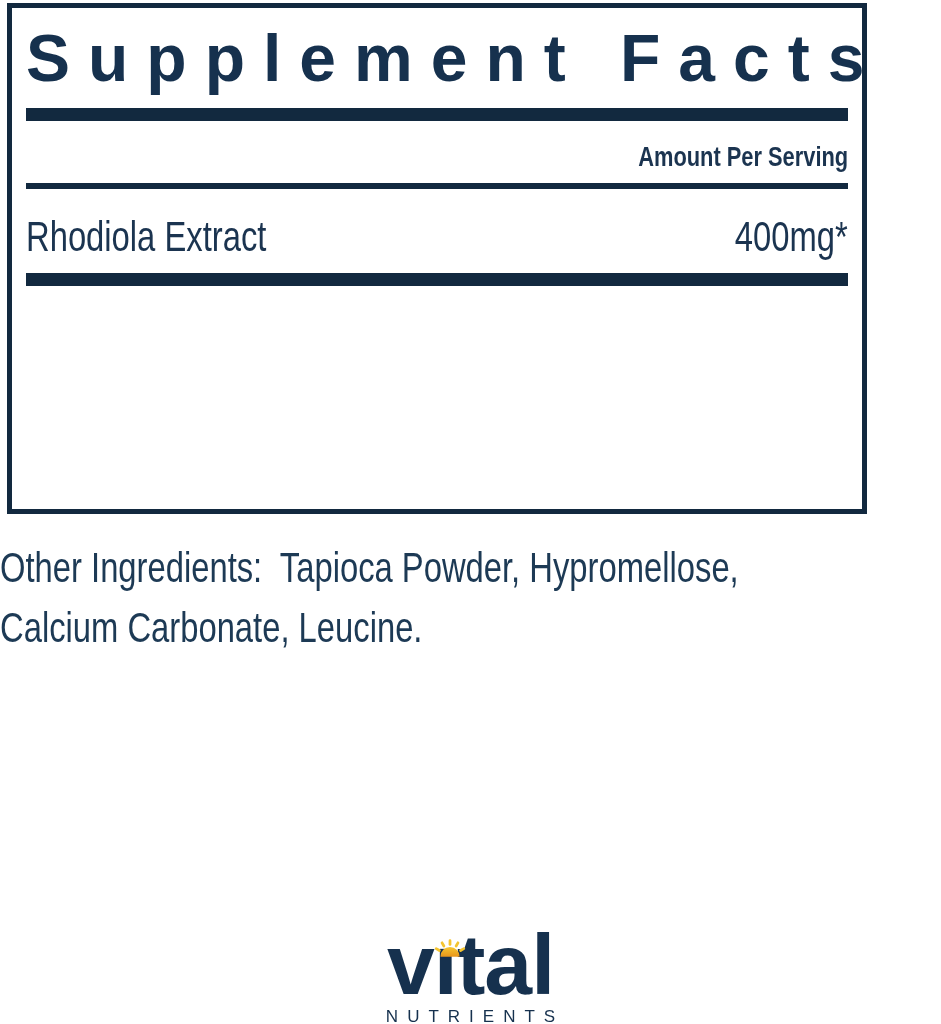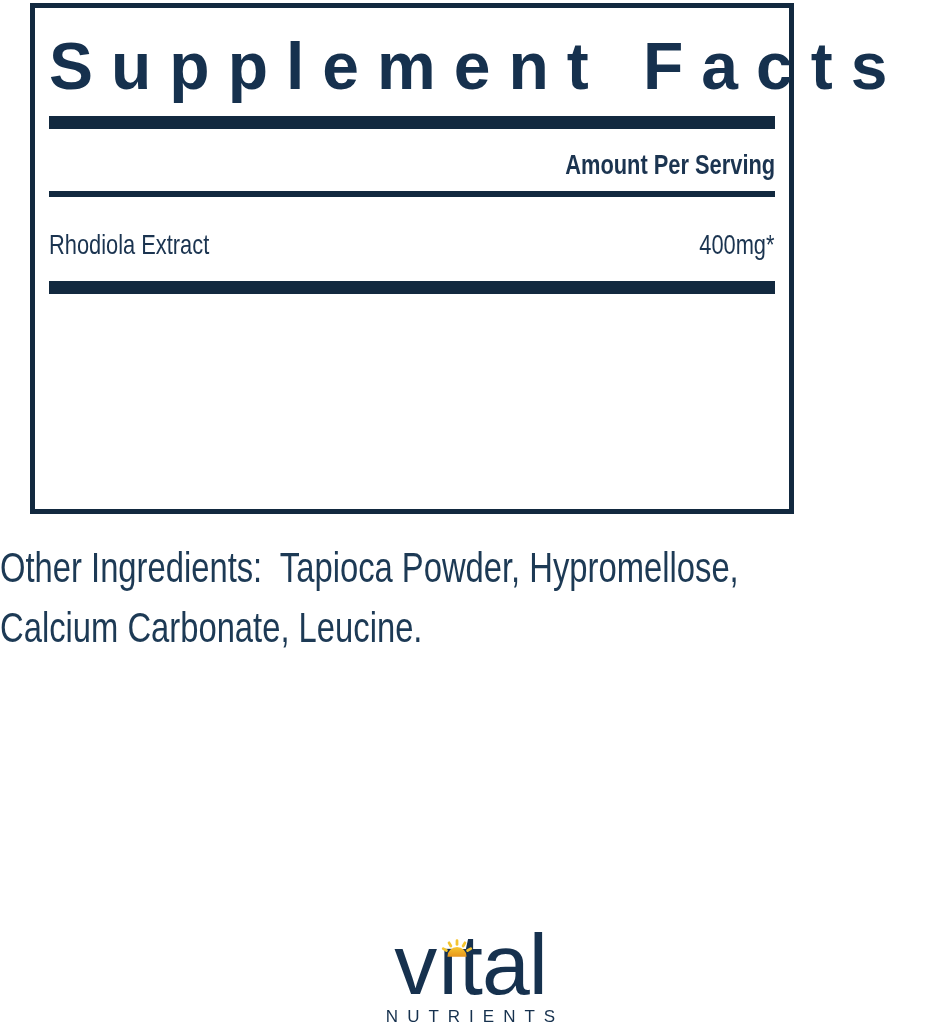--- a/index.html
+++ b/index.html
@@ -3,57 +3,56 @@
 <meta charset="utf-8">
 <style>
   html,body { margin:0; padding:0; background:#ffffff; }
   .canvas {
     position:relative; width:941px; height:1024px; background:#ffffff;
     font-family:"Liberation Sans", sans-serif; color:#1b3450; overflow:hidden;
   }
 
   
   .facts-box {
-    position:absolute; left:7px; top:3px; width:764px; height:511px;
-    border:5px solid #12293f; box-sizing:border-box; padding:8px 14px;
+    position:absolute; left:7px; top:3px; width:860px; height:511px;
+    border:5px solid #12293f; box-sizing:border-box; padding:0 14px;
     background:#ffffff;
-    margin-left:23px;
   }
   .sf-title {
     margin:14px 0 0 0; font-size:66px; font-weight:bold; line-height:72px;
     letter-spacing:18px; color:#16314e; white-space:nowrap;
   }
   .cond { display:inline-block; transform:scaleX(0.78); transform-origin:0 50%; white-space:nowrap; }
   .cond-r { display:inline-block; transform:scaleX(0.78); transform-origin:100% 50%; white-space:nowrap; }
   .serving-line { font-size:40px; font-weight:bold; line-height:50px; }
   .serving-block { margin-top:12px; }
   .bar { background:#12293f; }
   .bar.thick { height:13px; margin-top:14px; }
   .bar.thin  { height:6px;  margin-top:4px; }
   .amount-line { margin-top:14px; line-height:44px; font-size:28px; font-weight:bold; text-align:right; }
   .ingredient-row {
-    margin-top:26px; line-height:44px; font-size:28px;
+    margin-top:26px; line-height:44px; font-size:42px;
     display:flex; justify-content:space-between; align-items:baseline;
   }
   .ingredient-detail { margin-top:6px; line-height:44px; font-size:42px; }
   .footnote { margin-top:8px; line-height:46px; font-size:40px; }
   .italic { font-style:italic; }
 
   
   .other-ingredients {
     position:absolute; left:0; top:538px; width:1085px;
     font-size:42px; line-height:60px; color:#1d3a55;
     transform:scaleX(0.78); transform-origin:0 0;
   }
 
   
   .logo { position:absolute; left:0; right:0; top:921px; text-align:center; }
   .wordmark-wrap { position:relative; display:inline-block; }
   .wordmark {
-    font-size:86px; font-weight:normal; line-height:86px; letter-spacing:-1px;
+    font-size:86px; font-weight:bold; line-height:86px; letter-spacing:-1px;
     color:#16314e;
   }
   .sun { position:absolute; left:46px; top:12px; width:34px; height:26px; }
   .logo-subtext {
     margin-top:0px; font-size:17px; font-weight:500; letter-spacing:9px;
     text-indent:9px; color:#16314e;
   }
 </style>
 </head>
 <body>

